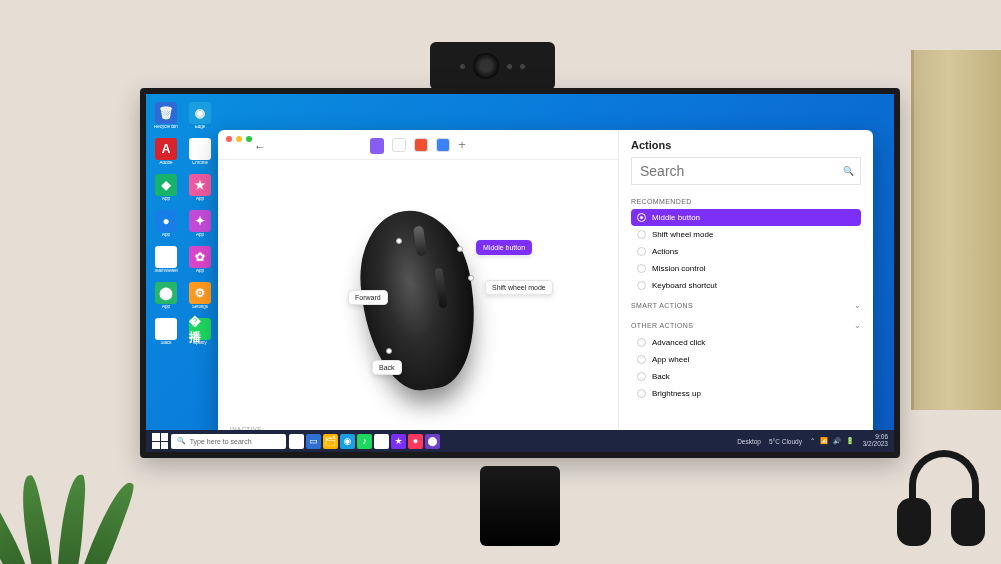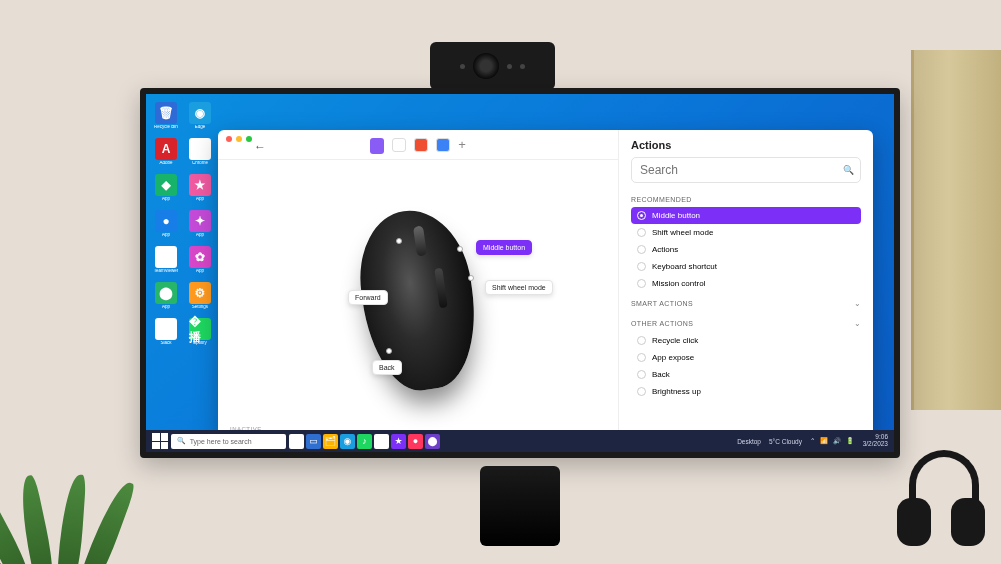--- a/index.html
+++ b/index.html
@@ -45,21 +45,21 @@
   .cd1{left:178px; top:78px}
   .cd2{left:250px; top:115px}
   .cd3{left:168px; top:188px}
   .cd4{left:239px; top:86px}
 
   .inactive-chip { position:absolute; left:12px; bottom:8px; font-size:6px; color:#999; letter-spacing:.5px; }
 
   .panel { width:255px; border-left:1px solid #eee; display:flex; flex-direction:column; font-size:8px; }
   .panel-title { font-weight:700; font-size:11px; padding:9px 12px 6px; color:#222;}
   .panel-search { margin:0 12px 6px; position:relative; }
-  .panel-search input { width:100%; padding:5px 22px 5px 8px; border:1px solid #e3e3e3; border-radius:5px; font-size:12px; color:#444; outline:none; }
+  .panel-search input { width:100%; padding:5px 22px 5px 8px; border:1px solid #e3e3e3; border-radius:0; font-size:14px; color:#444; outline:none; }
   .panel-search-icon { position:absolute; right:6px; top:50%; transform:translateY(-50%); color:#888; font-size:9px; pointer-events:none;}
   .panel-scroll { overflow-y:auto; flex:1; padding:0 12px 8px;}
   .panel-scroll::-webkit-scrollbar{width:6px}
   .panel-scroll::-webkit-scrollbar-thumb{background:#ccc;border-radius:3px}
 
   .section-header { display:flex; align-items:center; justify-content:space-between; padding:7px 0 4px; font-size:7px; letter-spacing:.4px; color:#666; cursor:pointer; }
   .chev { font-size:8px; color:#888; }
   .action-item { display:flex; align-items:center; gap:6px; padding:4px 6px; border-radius:4px; cursor:pointer; }
   .action-item.selected { background:#7b2ff7; color:#fff; }
   .radio { width:9px; height:9px; border:1px solid #ccc; border-radius:50%; flex:0 0 auto;}
@@ -213,45 +213,45 @@
               <div class="action-item">
                 <span class="radio"></span>
                 <span>Shift wheel mode</span>
               </div>
               <div class="action-item">
                 <span class="radio"></span>
                 <span>Actions</span>
               </div>
               <div class="action-item">
                 <span class="radio"></span>
+                <span>Mission control</span>
+              </div>
+              <div class="action-item">
+                <span class="radio"></span>
                 <span>Keyboard shortcut</span>
-              </div>
-              <div class="action-item">
-                <span class="radio"></span>
-                <span>Mission control</span>
               </div>
             </div>
 
           <div class="section-header">
             <span>SMART ACTIONS</span>
             <span class="chev">⌄</span>
           </div>
 
           <div class="section-header">
             <span>OTHER ACTIONS</span>
             <span class="chev">⌄</span>
           </div>
           <div id="other-list">
               <div class="action-item">
                 <span class="radio"></span>
-                <span>Recycle click</span>
-              </div>
-              <div class="action-item">
-                <span class="radio"></span>
-                <span>App expose</span>
+                <span>Advanced click</span>
+              </div>
+              <div class="action-item">
+                <span class="radio"></span>
+                <span>App wheel</span>
               </div>
               <div class="action-item">
                 <span class="radio"></span>
                 <span>Back</span>
               </div>
               <div class="action-item">
                 <span class="radio"></span>
                 <span>Brightness up</span>
               </div>
             </div>

